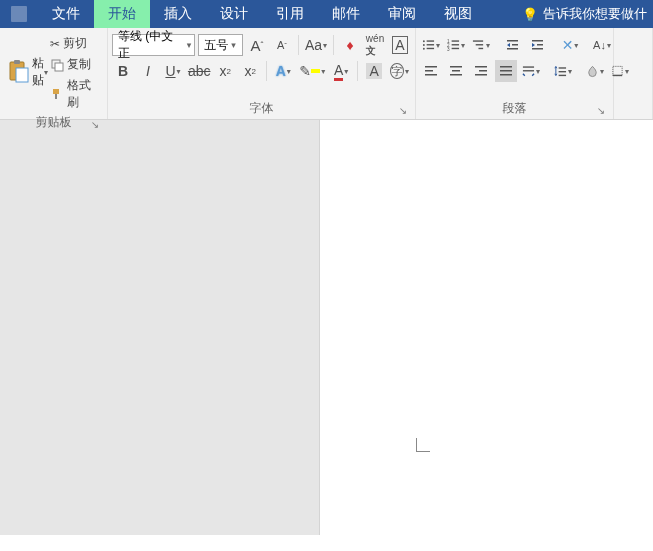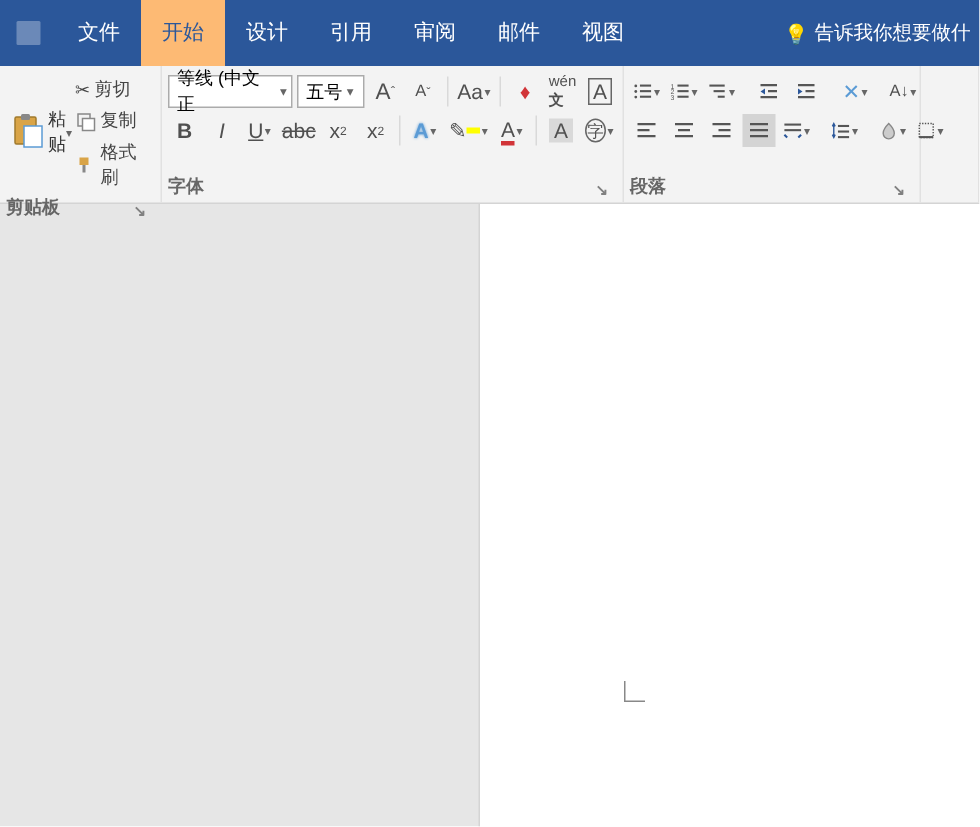--- a/index.html
+++ b/index.html
@@ -1,27 +1,27 @@
 <!DOCTYPE html>
 <html><head>
 <meta charset="utf-8">
 <style>
 * { margin: 0; padding: 0; box-sizing: border-box; font-family: "Microsoft YaHei", "Segoe UI", sans-serif; }
 body { width: 653px; height: 551px; overflow: hidden; background: #fff; }
 
-.tabbar { height: 44px; background: #2b579a; display: flex; align-items: stretch; color: #fff; font-size: 14px; }
+.tabbar { height: 28px; background: #2b579a; display: flex; align-items: stretch; color: #fff; font-size: 14px; }
 .tabbar .logo { width: 38px; display: flex; align-items: center; justify-content: center; }
 .tabbar .tab { padding: 0 14px; display: flex; align-items: center; cursor: pointer; }
-.tabbar .tab.active { background: #fdba74; color: #2b579a; }
+.tabbar .tab.active { background: #86efac; color: #2b579a; }
 .tabbar .tell { display: flex; align-items: center; gap: 4px; padding: 0 6px; font-size: 13px; }
 
 .ribbon { background: #f3f3f3; border-bottom: 1px solid #d4d4d4; display: flex; height: 92px; }
 .group { border-right: 1px solid #e1e1e1; padding: 2px 4px 0 4px; display: flex; flex-direction: column; justify-content: space-between; }
 .group .body { display: flex; gap: 2px; }
-.group .label { font-size: 12px; color: #666; padding: 2px 0; position: relative; font-weight: bold; }
+.group .label { text-align: center; font-size: 12px; color: #666; padding: 2px 0; position: relative; }
 .group .launcher { position: absolute; right: 2px; bottom: 2px; width: 12px; height: 12px; color: #808080; font-size: 10px; }
 
 .paste-col { display: flex; flex-direction: row; align-items: center; width: 42px; padding-top: 2px; }
 .paste-col .icon { width: 32px; height: 28px; display: flex; align-items: center; justify-content: center; }
 .paste-col .txt { font-size: 12px; color: #333; }
 .paste-col .dd { font-size: 8px; color: #666; }
 .cb-col { display: flex; flex-direction: column; gap: 2px; font-size: 12px; color: #444; padding-top: 4px; }
 .cb-item { display: flex; align-items: center; gap: 3px; padding: 1px 2px; }
 
 .font-rows { display: flex; flex-direction: column; gap: 4px; padding-top: 4px; justify-content: center; }
@@ -47,24 +47,25 @@
 <body>
 
 <div class="tabbar">
   <div class="logo">
     <svg width="20" height="20" viewBox="0 0 20 20">
         <rect x="2" y="2" width="16" height="16" rx="1" fill="#fff" opacity="0.3"></rect>
       </svg>
   </div>
   <div class="tab">文件</div>
   <div class="tab active">开始</div>
+  <div class="tab">插入</div>
   <div class="tab">设计</div>
   <div class="tab">引用</div>
+  <div class="tab">邮件</div>
   <div class="tab">审阅</div>
-  <div class="tab">邮件</div>
   <div class="tab">视图</div>
   <div style="flex:1"></div>
   <div class="tell">
     <span>💡</span>
     <span>告诉我你想要做什</span>
   </div>
 </div>
 
 <div class="ribbon">
 

